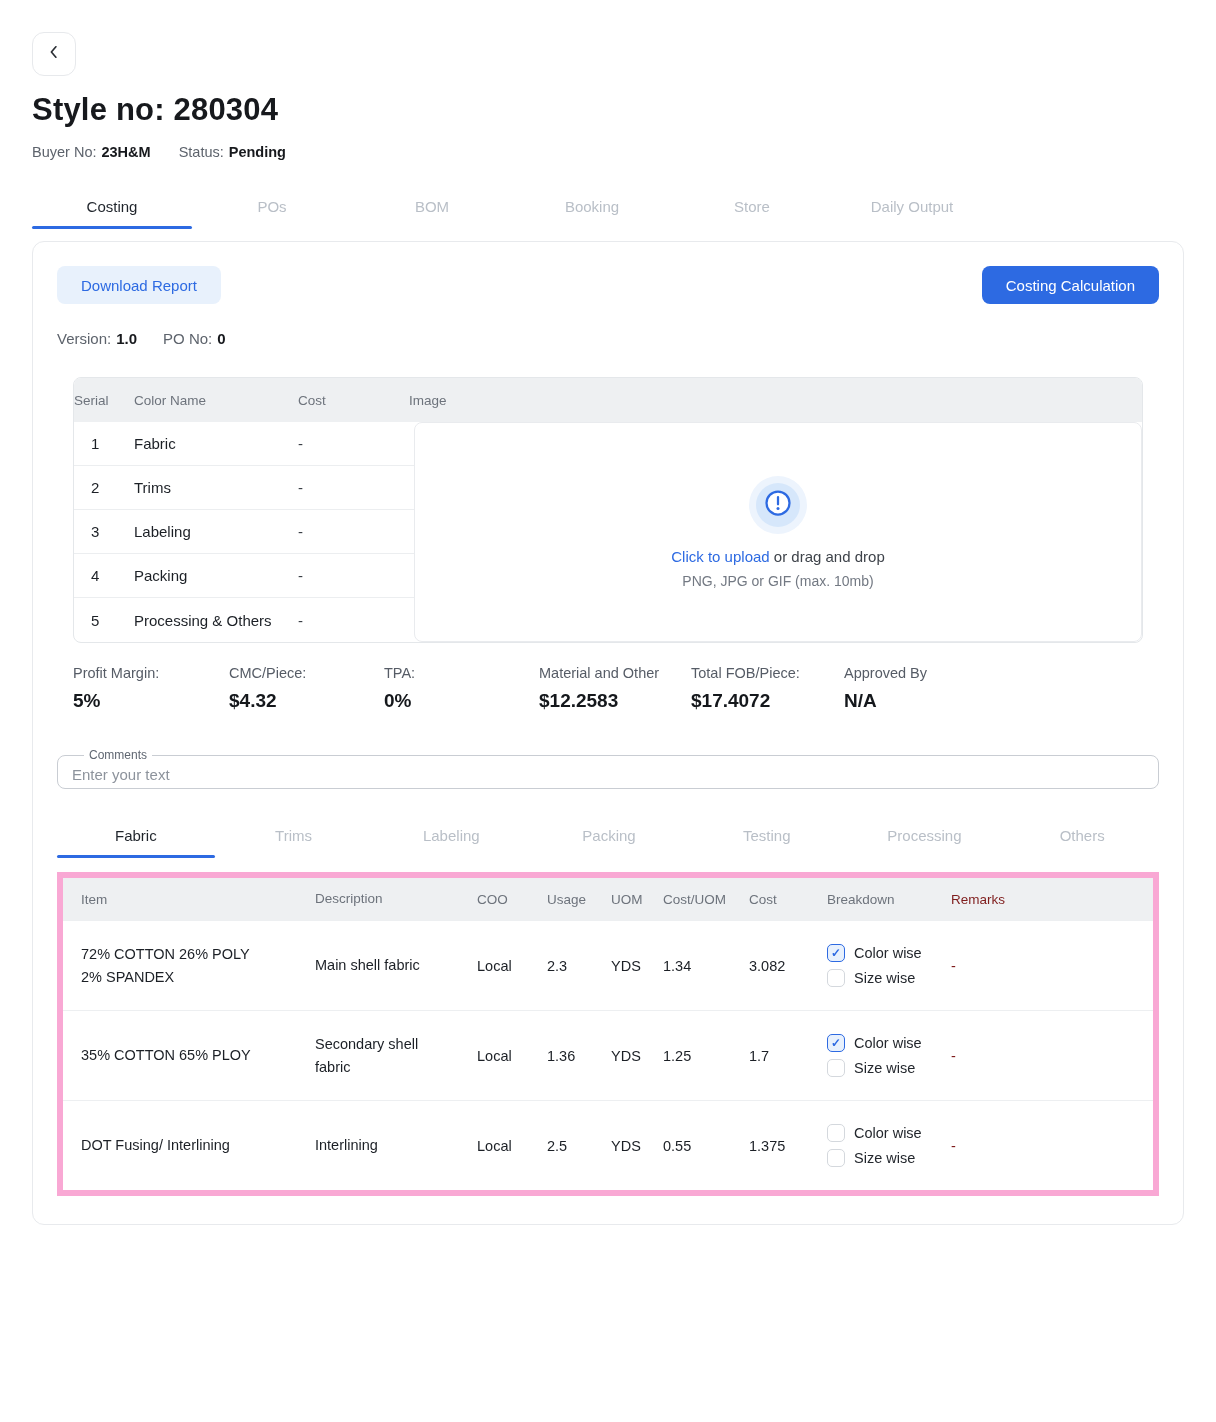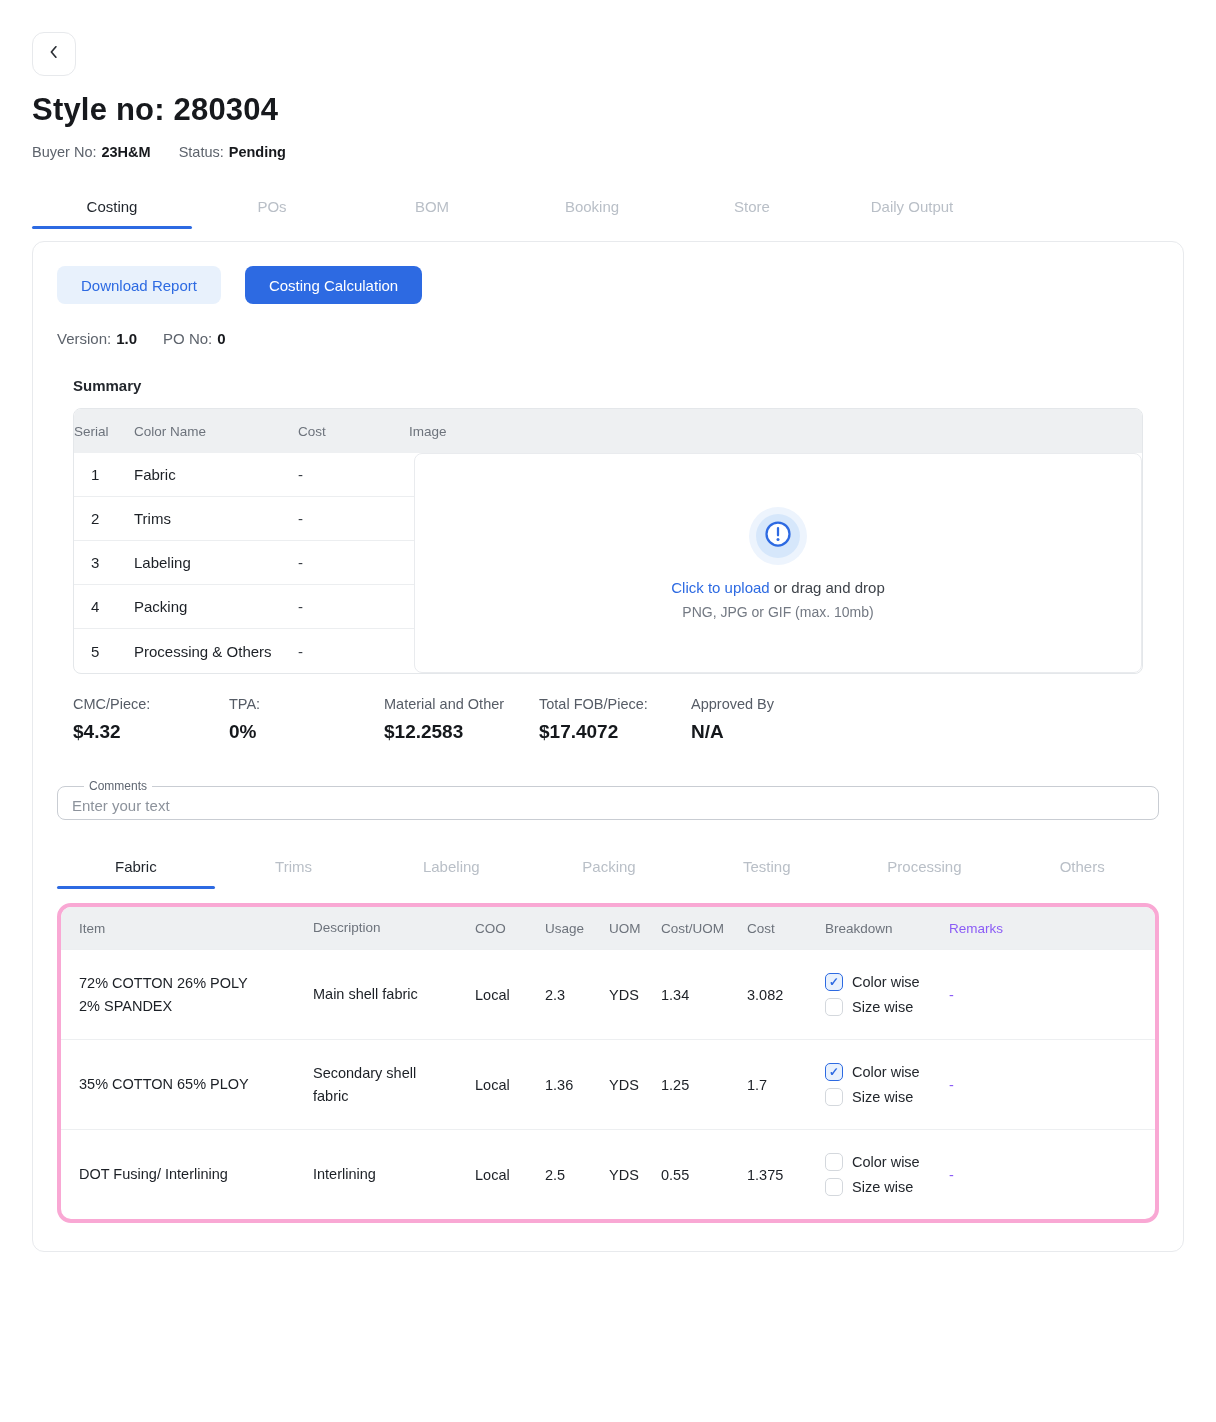--- a/index.html
+++ b/index.html
@@ -36,21 +36,21 @@
   .tab.active::after {
     content:""; position:absolute; left:0; right:0; bottom:0; height:3px;
     background:#2d6ae2; border-radius:2px;
   }
 
   
   .card {
     margin-top:12px; width:1152px; border:1px solid #e8eaed; border-radius:12px;
     background:#fff; padding:24px 24px 28px;
   }
-  .card-actions { display:flex; justify-content:flex-start; gap:24px; }
+  .card-actions { display:flex; justify-content:space-between; gap:24px; }
   .btn { border:none; border-radius:8px; height:38px; padding:0 24px; font-size:15px;
          font-weight:500; font-family:inherit; cursor:pointer; }
   .btn.ghost { background:#e8f1fc; color:#2d6ae2; }
   .btn.primary { background:#2d6ae2; color:#ffffff; }
 
   .version-row { margin-top:26px; font-size:15px; display:flex; gap:26px; }
   .version-row .lbl { color:#5d636c; }
   .version-row .val { color:#17191d; font-weight:600; margin-left:5px; }
 
   
@@ -99,35 +99,35 @@
 
   
   .comments-field { margin-top:36px; border:1px solid #c9cdd3; border-radius:8px;
     padding:2px 12px 4px; }
   .comments-field legend { font-size:12px; color:#5f6671; padding:0 5px; margin-left:14px; }
   .comments-field input { border:none; outline:none; width:100%; font-size:15px;
     font-family:inherit; color:#1a1d21; padding:2px 2px 0; background:transparent; }
   .comments-field input::placeholder { color:#8d939c; }
 
   
-  .fab-table { margin-top:14px; border:4px solid #f9a8d4; border-radius:14px; overflow:hidden; }
+  .fab-table { margin-top:14px; border:6px solid #f9a8d4; border-radius:0; overflow:hidden; }
   .fab-header { display:flex; align-items:center; background:#eef0f2; height:42px;
     font-size:13.5px; color:#6d737c; }
   .fab-row { display:flex; align-items:center; min-height:90px; font-size:14.5px;
     color:#1c2026; border-top:1px solid #edeff1; }
   .c-item    { width:252px; padding-left:18px; }
   .fab-row .c-item { padding-right:60px; line-height:1.55; }
   .c-desc    { width:162px; padding-right:20px; line-height:1.55; }
   .c-coo     { width:70px; }
   .c-usage   { width:64px; }
   .c-uom     { width:52px; }
   .c-costuom { width:86px; }
   .c-cost    { width:78px; }
   .c-break   { width:124px; }
-  .c-remarks { flex:1; padding-right:4px; color:#8b5cf6; }
+  .c-remarks { flex:1; padding-right:4px; color:#7f1d1d; }
 
   .break-stack { display:flex; flex-direction:column; gap:7px; }
   .check-row { display:flex; align-items:center; gap:9px; cursor:pointer; }
   .checkbox { width:18px; height:18px; border:1.5px solid #d4d8dd; border-radius:5px;
     background:#fff; display:flex; align-items:center; justify-content:center; }
   .checkbox .tick { display:none; font-size:12px; line-height:1; color:#2d6ae2; font-weight:700; }
   .checkbox.checked { background:#e8f1fd; border-color:#2d6ae2; }
   .checkbox.checked .tick { display:block; }
   .check-label { font-size:14.5px; color:#23272d; }
 
@@ -178,21 +178,20 @@
     <div class="version-row">
       <span>
         <span class="lbl">Version:</span><span class="val">1.0</span>
       </span>
       <span>
         <span class="lbl">PO No:</span><span class="val">0</span>
       </span>
     </div>
 
     <div class="summary-section">
-      <div class="summary-title">Summary</div>
 
       <div class="summary-table">
         <div class="st-header">
           <div class="st-h serial">Serial</div>
           <div class="st-h name">Color Name</div>
           <div class="st-h cost">Cost</div>
           <div class="st-h image">Image</div>
         </div>
         <div class="st-body">
           <div class="st-left">
@@ -238,20 +237,24 @@
               <span class="upload-link">Click to upload</span><span> or drag and drop</span>
             </div>
             <div class="upload-hint">PNG, JPG or GIF (max. 10mb)</div>
           </div>
         </div>
       </div>
     </div>
 
     <div class="stats-row">
       <div class="stat">
+        <div class="s-label">Profit Margin:</div>
+        <div class="s-value">5%</div>
+      </div>
+      <div class="stat">
         <div class="s-label">CMC/Piece:</div>
         <div class="s-value">$4.32</div>
       </div>
       <div class="stat">
         <div class="s-label">TPA:</div>
         <div class="s-value">0%</div>
       </div>
       <div class="stat">
         <div class="s-label">Material and Other</div>
         <div class="s-value">$12.2583</div>

